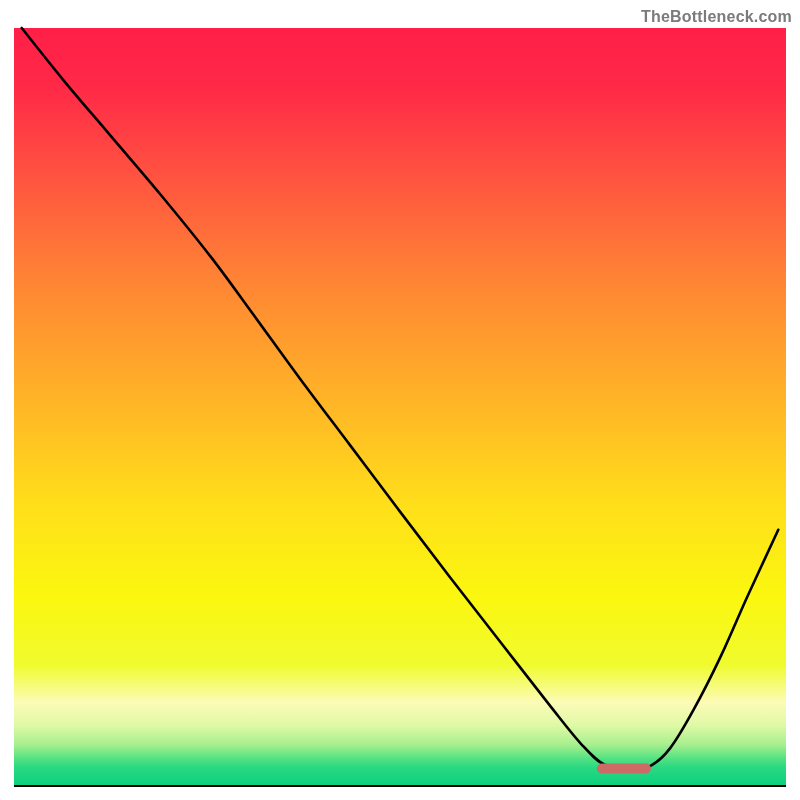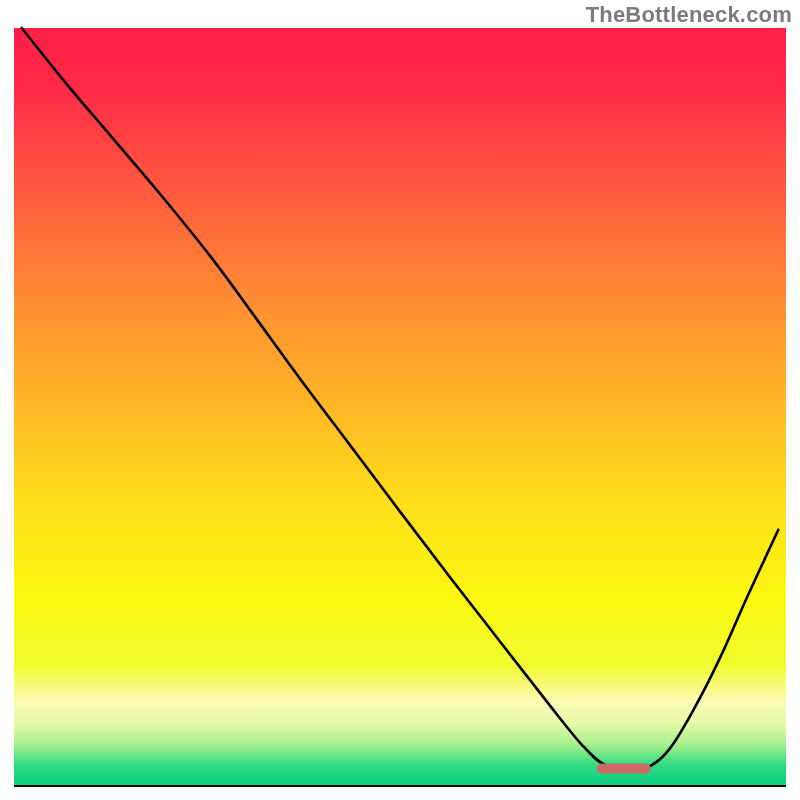--- a/index.html
+++ b/index.html
@@ -11,24 +11,24 @@
     background: #ffffff;
     font-family: Arial, Helvetica, sans-serif;
   }
   .stage {
     position: relative;
     width: 800px;
     height: 800px;
   }
   .watermark {
     position: absolute;
-    top: 2px;
+    top: 8px;
     right: 8px;
     font-weight: 700;
-    font-size: 22px;
+    font-size: 16px;
     color: #7b7b7b;
     letter-spacing: 0.2px;
     font-family: Arial, Helvetica, sans-serif;
     z-index: 10;
   }
   svg.plot {
     position: absolute;
     top: 0;
     left: 0;
   }

